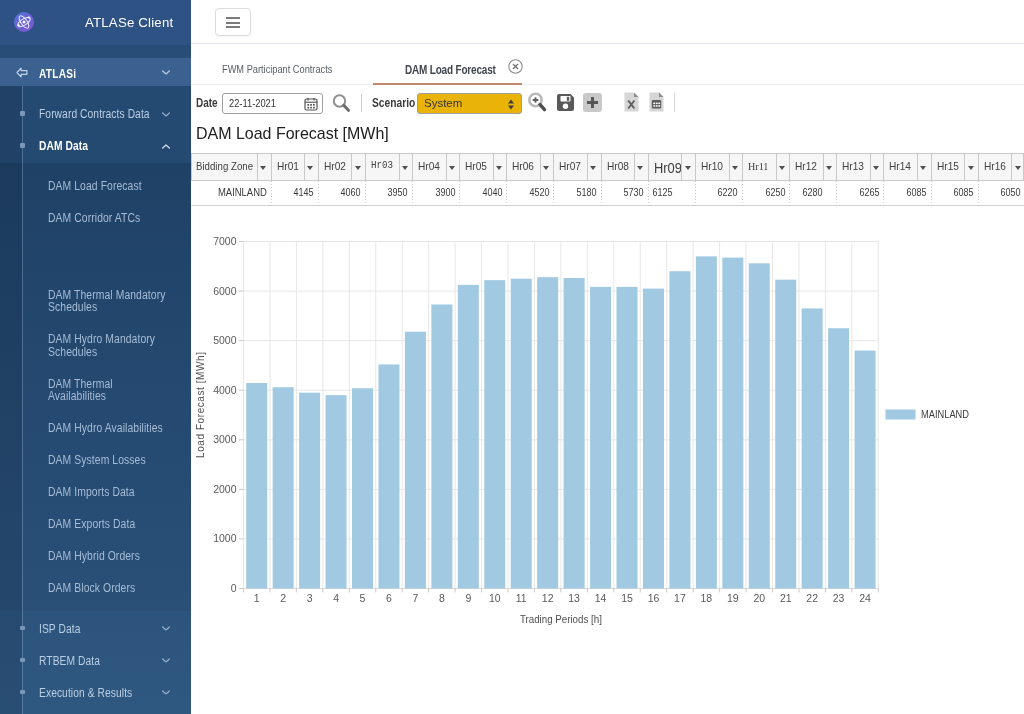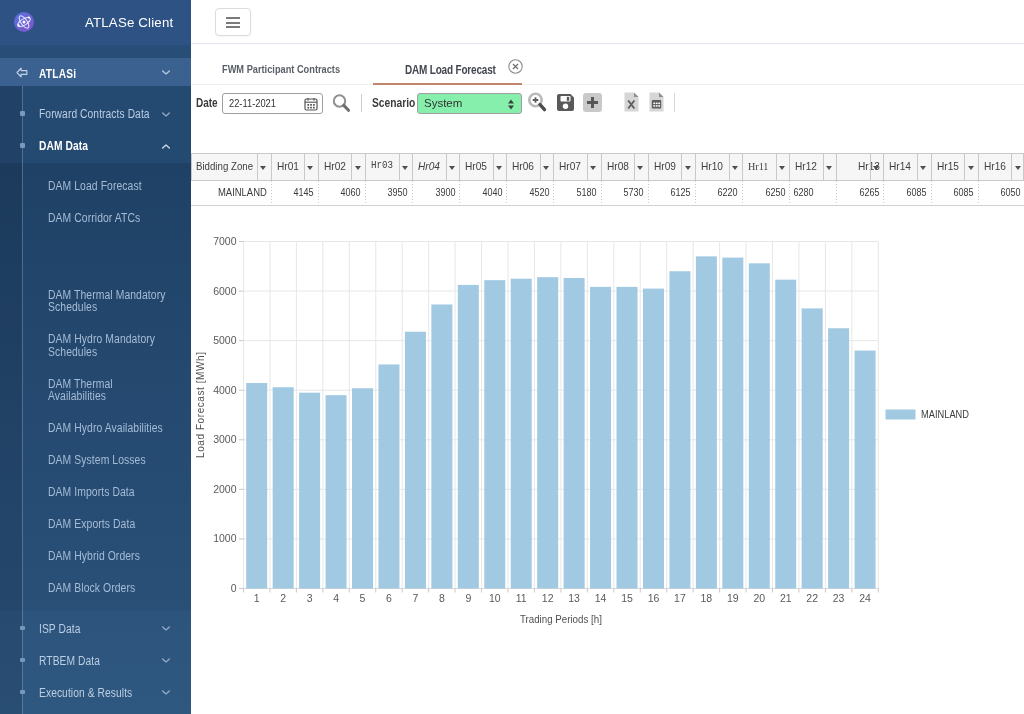--- a/index.html
+++ b/index.html
@@ -108,21 +108,21 @@
   <div id="content" class="abs" style="left:190px;top:0;width:834px;height:714px;background:#fff;">
 
     <div class="abs" style="left:0;top:0;width:834px;height:44px;border-bottom:1.5px solid #e4e6ef;background:#fff;"></div>
     <div class="abs" style="left:25px;top:8px;width:36px;height:28px;border:1px solid #dcdcdc;border-radius:4px;background:#fff;box-shadow:0 1px 2px rgba(0,0,0,0.04);">
       <div style="position:absolute;left:10px;top:8px;width:14px;height:2px;background:#7a7a7a;"></div>
       <div style="position:absolute;left:10px;top:12.5px;width:14px;height:2px;background:#7a7a7a;"></div>
       <div style="position:absolute;left:10px;top:17px;width:14px;height:2px;background:#7a7a7a;"></div>
     </div>
 
     <div class="abs" style="left:0;top:45.5px;width:834px;height:39px;border-bottom:1.5px solid #ededf3;background:#fff;"></div>
-    <div class="abs" style="left:32px;top:63px;font-size:11px;font-weight:700;color:#5a6068;"><span class="sq" style="transform:scaleX(0.84)">FWM Participant Contracts</span></div>
+    <div class="abs" style="left:32px;top:63px;font-size:11px;font-weight:400;color:#5a6068;"><span class="sq" style="transform:scaleX(0.84)">FWM Participant Contracts</span></div>
     <div class="abs" style="left:183px;top:83px;width:149px;height:2px;background:#c0876e;"></div>
     <div class="abs" style="left:215px;top:63px;font-size:12px;font-weight:700;color:#42464e;letter-spacing:-0.2px;"><span class="sq" style="transform:scaleX(0.83)">DAM Load Forecast</span></div>
     <svg class="abs" style="left:318px;top:59px" width="15" height="15" viewBox="0 0 15 15">
       <circle cx="7.5" cy="7.5" r="6.7" fill="none" stroke="#8e8e8e" stroke-width="1.1"></circle>
       <path d="M5 5 L10 10 M10 5 L5 10" stroke="#6d6d6d" stroke-width="1.2"></path>
     </svg>
 
     <div class="abs" style="left:6px;top:96px;font-size:12.5px;font-weight:700;color:#3c3c3c;"><span class="sq" style="transform:scaleX(0.8)">Date</span></div>
     <div class="abs" style="left:32px;top:92.5px;width:101px;height:21px;border:1px solid #9f9f9f;border-radius:3px;background:#fff;">
       <div style="position:absolute;left:6px;top:3px;font-size:11.5px;color:#333;"><span class="sq" style="transform:scaleX(0.81)">22-11-2021</span></div>
@@ -139,21 +139,21 @@
             <rect x="9" y="9.8" width="1.7" height="1.7"></rect>
           </g>
       </svg>
     </div>
     <svg class="abs" style="left:141px;top:94px" width="22" height="19" viewBox="0 0 22 19">
       <circle cx="8.5" cy="7" r="5.7" fill="none" stroke="#8f8f8f" stroke-width="2"></circle>
       <path d="M12.8 11.4 L17.5 16.3" stroke="#6e6e6e" stroke-width="3" stroke-linecap="round"></path>
     </svg>
     <div class="abs" style="left:171px;top:94px;width:1.2px;height:18px;background:#ccc;"></div>
     <div class="abs" style="left:182px;top:96px;font-size:12.5px;font-weight:700;color:#3c3c3c;"><span class="sq" style="transform:scaleX(0.82)">Scenario</span></div>
-    <div class="abs" style="left:227px;top:92.5px;width:105px;height:21px;border:1px solid #9f9f9f;border-radius:3px;background:#86efac;">
+    <div class="abs" style="left:227px;top:92.5px;width:105px;height:21px;border:1px solid #9f9f9f;border-radius:3px;background:#eab308;">
       <div style="position:absolute;left:6px;top:3.5px;font-size:11.5px;color:#333;">System</div>
       <svg style="position:absolute;right:6px;top:5px" width="8" height="11" viewBox="0 0 8 11">
         <path d="M4 0.5 L7 4.6 L1 4.6 Z" fill="#3f3f3f"></path>
         <path d="M4 10.5 L7 6.4 L1 6.4 Z" fill="#3f3f3f"></path>
       </svg>
     </div>
 
     <svg class="abs" style="left:337px;top:92px" width="21" height="22" viewBox="0 0 21 22">
       <circle cx="8.5" cy="8" r="6.2" fill="none" stroke="#b9b9b9" stroke-width="2.6"></circle>
       <path d="M8.5 5.2 L8.5 10.8 M5.7 8 L11.3 8" stroke="#5d5d5d" stroke-width="1.8"></path>
@@ -182,50 +182,51 @@
         <rect x="4.3" y="10.6" width="1.8" height="1.5"></rect>
           <rect x="6.8" y="10.6" width="1.8" height="1.5"></rect>
           <rect x="9.3" y="10.6" width="1.8" height="1.5"></rect>
         <rect x="4.3" y="13.2" width="1.8" height="1.5"></rect>
           <rect x="6.8" y="13.2" width="1.8" height="1.5"></rect>
           <rect x="9.3" y="13.2" width="1.8" height="1.5"></rect>
       </g>
     </svg>
     <div class="abs" style="left:484px;top:93px;width:1.2px;height:19px;background:#d6d6d6;"></div>
 
+    <div class="abs" style="left:6px;top:124px;font-size:17px;font-weight:500;color:#202020;"><span class="sq" style="transform:scaleX(0.94)">DAM Load Forecast [MWh]</span></div>
 
     <div id="tbl" class="abs" style="left:1px;top:152.5px;width:833px;height:53px;overflow:hidden;">
       <div style="position:absolute;left:0;top:0;width:833px;height:28.5px;background:#f6f6f6;border:1px solid #c9c9c9;"></div>
       <div style="position:absolute;left:5px;top:7px;font-size:11px;color:#3f3f3f;"><span class="sq" style="transform:scaleX(0.88)">Bidding Zone</span></div>
       <div style="position:absolute;left:69.0px;top:13.8px;width:0;height:0;border-left:3.5px solid transparent;border-right:3.5px solid transparent;border-top:4.5px solid #4f4f4f;"></div>
       <div style="position:absolute;left:85.5px;top:7px;font-size:11px;color:#3f3f3f;"><span class="sq" style="transform:scaleX(0.92)">Hr01</span></div>
       <div style="position:absolute;left:116.4px;top:13.8px;width:0;height:0;border-left:3.5px solid transparent;border-right:3.5px solid transparent;border-top:4.5px solid #4f4f4f;"></div>
       <div style="position:absolute;left:132.7px;top:7px;font-size:11px;color:#3f3f3f;"><span class="sq" style="transform:scaleX(0.92)">Hr02</span></div>
       <div style="position:absolute;left:163.6px;top:13.8px;width:0;height:0;border-left:3.5px solid transparent;border-right:3.5px solid transparent;border-top:4.5px solid #4f4f4f;"></div>
       <div style="position:absolute;left:179.8px;top:7px;font-size:10px;color:#3f3f3f;font-family:Liberation Mono, monospace;"><span class="sq" style="transform:scaleX(0.92)">Hr03</span></div>
       <div style="position:absolute;left:210.7px;top:13.8px;width:0;height:0;border-left:3.5px solid transparent;border-right:3.5px solid transparent;border-top:4.5px solid #4f4f4f;"></div>
-      <div style="position:absolute;left:227.0px;top:7px;font-size:11px;color:#3f3f3f;font-style:italic;"><span class="sq" style="transform:scaleX(0.92)">Hr04</span></div>
+      <div style="position:absolute;left:227.0px;top:7px;font-size:11px;color:#3f3f3f;"><span class="sq" style="transform:scaleX(0.92)">Hr04</span></div>
       <div style="position:absolute;left:257.9px;top:13.8px;width:0;height:0;border-left:3.5px solid transparent;border-right:3.5px solid transparent;border-top:4.5px solid #4f4f4f;"></div>
       <div style="position:absolute;left:274.1px;top:7px;font-size:11px;color:#3f3f3f;"><span class="sq" style="transform:scaleX(0.92)">Hr05</span></div>
       <div style="position:absolute;left:305.0px;top:13.8px;width:0;height:0;border-left:3.5px solid transparent;border-right:3.5px solid transparent;border-top:4.5px solid #4f4f4f;"></div>
       <div style="position:absolute;left:321.2px;top:7px;font-size:11px;color:#3f3f3f;"><span class="sq" style="transform:scaleX(0.92)">Hr06</span></div>
       <div style="position:absolute;left:352.1px;top:13.8px;width:0;height:0;border-left:3.5px solid transparent;border-right:3.5px solid transparent;border-top:4.5px solid #4f4f4f;"></div>
       <div style="position:absolute;left:368.4px;top:7px;font-size:11px;color:#3f3f3f;"><span class="sq" style="transform:scaleX(0.92)">Hr07</span></div>
       <div style="position:absolute;left:399.3px;top:13.8px;width:0;height:0;border-left:3.5px solid transparent;border-right:3.5px solid transparent;border-top:4.5px solid #4f4f4f;"></div>
       <div style="position:absolute;left:415.5px;top:7px;font-size:11px;color:#3f3f3f;"><span class="sq" style="transform:scaleX(0.92)">Hr08</span></div>
       <div style="position:absolute;left:446.4px;top:13.8px;width:0;height:0;border-left:3.5px solid transparent;border-right:3.5px solid transparent;border-top:4.5px solid #4f4f4f;"></div>
-      <div style="position:absolute;left:462.7px;top:7px;font-size:11px;color:#3f3f3f;"><span class="sq" style="transform:scaleX(0.92)">Hr09</span></div>
+      <div style="position:absolute;left:462.7px;top:7px;font-size:14px;color:#3f3f3f;"><span class="sq" style="transform:scaleX(0.92)">Hr09</span></div>
       <div style="position:absolute;left:493.6px;top:13.8px;width:0;height:0;border-left:3.5px solid transparent;border-right:3.5px solid transparent;border-top:4.5px solid #4f4f4f;"></div>
       <div style="position:absolute;left:509.8px;top:7px;font-size:11px;color:#3f3f3f;"><span class="sq" style="transform:scaleX(0.92)">Hr10</span></div>
       <div style="position:absolute;left:540.7px;top:13.8px;width:0;height:0;border-left:3.5px solid transparent;border-right:3.5px solid transparent;border-top:4.5px solid #4f4f4f;"></div>
       <div style="position:absolute;left:557.0px;top:7px;font-size:11px;color:#3f3f3f;font-family:Liberation Serif, serif;"><span class="sq" style="transform:scaleX(0.92)">Hr11</span></div>
       <div style="position:absolute;left:587.9px;top:13.8px;width:0;height:0;border-left:3.5px solid transparent;border-right:3.5px solid transparent;border-top:4.5px solid #4f4f4f;"></div>
       <div style="position:absolute;left:604.1px;top:7px;font-size:11px;color:#3f3f3f;"><span class="sq" style="transform:scaleX(0.92)">Hr12</span></div>
       <div style="position:absolute;left:635.0px;top:13.8px;width:0;height:0;border-left:3.5px solid transparent;border-right:3.5px solid transparent;border-top:4.5px solid #4f4f4f;"></div>
-      <div style="position:absolute;left:651.3px;top:7px;font-size:11px;color:#3f3f3f;margin-left:16px;"><span class="sq" style="transform:scaleX(0.92)">Hr13</span></div>
+      <div style="position:absolute;left:651.3px;top:7px;font-size:11px;color:#3f3f3f;"><span class="sq" style="transform:scaleX(0.92)">Hr13</span></div>
       <div style="position:absolute;left:682.2px;top:13.8px;width:0;height:0;border-left:3.5px solid transparent;border-right:3.5px solid transparent;border-top:4.5px solid #4f4f4f;"></div>
       <div style="position:absolute;left:698.4px;top:7px;font-size:11px;color:#3f3f3f;"><span class="sq" style="transform:scaleX(0.92)">Hr14</span></div>
       <div style="position:absolute;left:729.3px;top:13.8px;width:0;height:0;border-left:3.5px solid transparent;border-right:3.5px solid transparent;border-top:4.5px solid #4f4f4f;"></div>
       <div style="position:absolute;left:745.6px;top:7px;font-size:11px;color:#3f3f3f;"><span class="sq" style="transform:scaleX(0.92)">Hr15</span></div>
       <div style="position:absolute;left:776.5px;top:13.8px;width:0;height:0;border-left:3.5px solid transparent;border-right:3.5px solid transparent;border-top:4.5px solid #4f4f4f;"></div>
       <div style="position:absolute;left:792.7px;top:7px;font-size:11px;color:#3f3f3f;"><span class="sq" style="transform:scaleX(0.92)">Hr16</span></div>
       <div style="position:absolute;left:823.6px;top:13.8px;width:0;height:0;border-left:3.5px solid transparent;border-right:3.5px solid transparent;border-top:4.5px solid #4f4f4f;"></div>
       <div style="position:absolute;left:65.5px;top:1px;width:1px;height:26.5px;background:#c9c9c9;"></div>
       <div style="position:absolute;left:79.5px;top:1px;width:1px;height:26.5px;background:#c9c9c9;"></div>
       <div style="position:absolute;left:113.2px;top:1px;width:1px;height:26.5px;background:#c9c9c9;"></div>
@@ -262,24 +263,24 @@
       <div style="position:absolute;left:0;top:28.5px;width:833px;height:24.5px;background:#fff;border-bottom:1px solid #d2d2d2;"></div>
       <div style="position:absolute;left:0;top:33.5px;width:75.5px;text-align:right;font-size:11px;color:#3b3b3b;"><span class="sqr" style="transform:scaleX(0.86)">MAINLAND</span></div>
       <div style="position:absolute;left:79.5px;top:33.5px;width:43.1px;text-align:right;font-size:11px;color:#3b3b3b;"><span class="sqr" style="transform:scaleX(0.82)">4145</span></div>
       <div style="position:absolute;left:126.7px;top:33.5px;width:43.1px;text-align:right;font-size:11px;color:#3b3b3b;"><span class="sqr" style="transform:scaleX(0.82)">4060</span></div>
       <div style="position:absolute;left:173.8px;top:33.5px;width:43.1px;text-align:right;font-size:11px;color:#3b3b3b;"><span class="sqr" style="transform:scaleX(0.82)">3950</span></div>
       <div style="position:absolute;left:221.0px;top:33.5px;width:43.1px;text-align:right;font-size:11px;color:#3b3b3b;"><span class="sqr" style="transform:scaleX(0.82)">3900</span></div>
       <div style="position:absolute;left:268.1px;top:33.5px;width:43.1px;text-align:right;font-size:11px;color:#3b3b3b;"><span class="sqr" style="transform:scaleX(0.82)">4040</span></div>
       <div style="position:absolute;left:315.2px;top:33.5px;width:43.1px;text-align:right;font-size:11px;color:#3b3b3b;"><span class="sqr" style="transform:scaleX(0.82)">4520</span></div>
       <div style="position:absolute;left:362.4px;top:33.5px;width:43.1px;text-align:right;font-size:11px;color:#3b3b3b;"><span class="sqr" style="transform:scaleX(0.82)">5180</span></div>
       <div style="position:absolute;left:409.5px;top:33.5px;width:43.1px;text-align:right;font-size:11px;color:#3b3b3b;"><span class="sqr" style="transform:scaleX(0.82)">5730</span></div>
-      <div style="position:absolute;left:456.7px;top:33.5px;width:43.1px;text-align:right;font-size:11px;color:#3b3b3b;"><span class="sqr" style="transform:scaleX(0.82)">6125</span></div>
+      <div style="position:absolute;left:456.7px;top:33.5px;width:43.1px;text-align:left;font-size:11px;color:#3b3b3b;"><span class="sqr" style="transform:scaleX(0.82)">6125</span></div>
       <div style="position:absolute;left:503.8px;top:33.5px;width:43.1px;text-align:right;font-size:11px;color:#3b3b3b;"><span class="sqr" style="transform:scaleX(0.82)">6220</span></div>
       <div style="position:absolute;left:551.0px;top:33.5px;width:43.1px;text-align:right;font-size:11px;color:#3b3b3b;"><span class="sqr" style="transform:scaleX(0.82)">6250</span></div>
-      <div style="position:absolute;left:598.1px;top:33.5px;width:43.1px;text-align:left;font-size:11px;color:#3b3b3b;"><span class="sqr" style="transform:scaleX(0.82)">6280</span></div>
+      <div style="position:absolute;left:598.1px;top:33.5px;width:43.1px;text-align:center;font-size:11px;color:#3b3b3b;"><span class="sqr" style="transform:scaleX(0.82)">6280</span></div>
       <div style="position:absolute;left:645.3px;top:33.5px;width:43.1px;text-align:right;font-size:11px;color:#3b3b3b;"><span class="sqr" style="transform:scaleX(0.82)">6265</span></div>
       <div style="position:absolute;left:692.4px;top:33.5px;width:43.1px;text-align:right;font-size:11px;color:#3b3b3b;"><span class="sqr" style="transform:scaleX(0.82)">6085</span></div>
       <div style="position:absolute;left:739.6px;top:33.5px;width:43.1px;text-align:right;font-size:11px;color:#3b3b3b;"><span class="sqr" style="transform:scaleX(0.82)">6085</span></div>
       <div style="position:absolute;left:786.7px;top:33.5px;width:43.1px;text-align:right;font-size:11px;color:#3b3b3b;"><span class="sqr" style="transform:scaleX(0.82)">6050</span></div>
       <div style="position:absolute;left:79.5px;top:28.5px;width:1px;height:24.5px;background-image:linear-gradient(#c9c9c9 45%, transparent 45%);background-size:1px 3px;"></div>
       <div style="position:absolute;left:126.7px;top:28.5px;width:1px;height:24.5px;background-image:linear-gradient(#c9c9c9 45%, transparent 45%);background-size:1px 3px;"></div>
       <div style="position:absolute;left:173.8px;top:28.5px;width:1px;height:24.5px;background-image:linear-gradient(#c9c9c9 45%, transparent 45%);background-size:1px 3px;"></div>
       <div style="position:absolute;left:221.0px;top:28.5px;width:1px;height:24.5px;background-image:linear-gradient(#c9c9c9 45%, transparent 45%);background-size:1px 3px;"></div>
       <div style="position:absolute;left:268.1px;top:28.5px;width:1px;height:24.5px;background-image:linear-gradient(#c9c9c9 45%, transparent 45%);background-size:1px 3px;"></div>
       <div style="position:absolute;left:315.2px;top:28.5px;width:1px;height:24.5px;background-image:linear-gradient(#c9c9c9 45%, transparent 45%);background-size:1px 3px;"></div>

